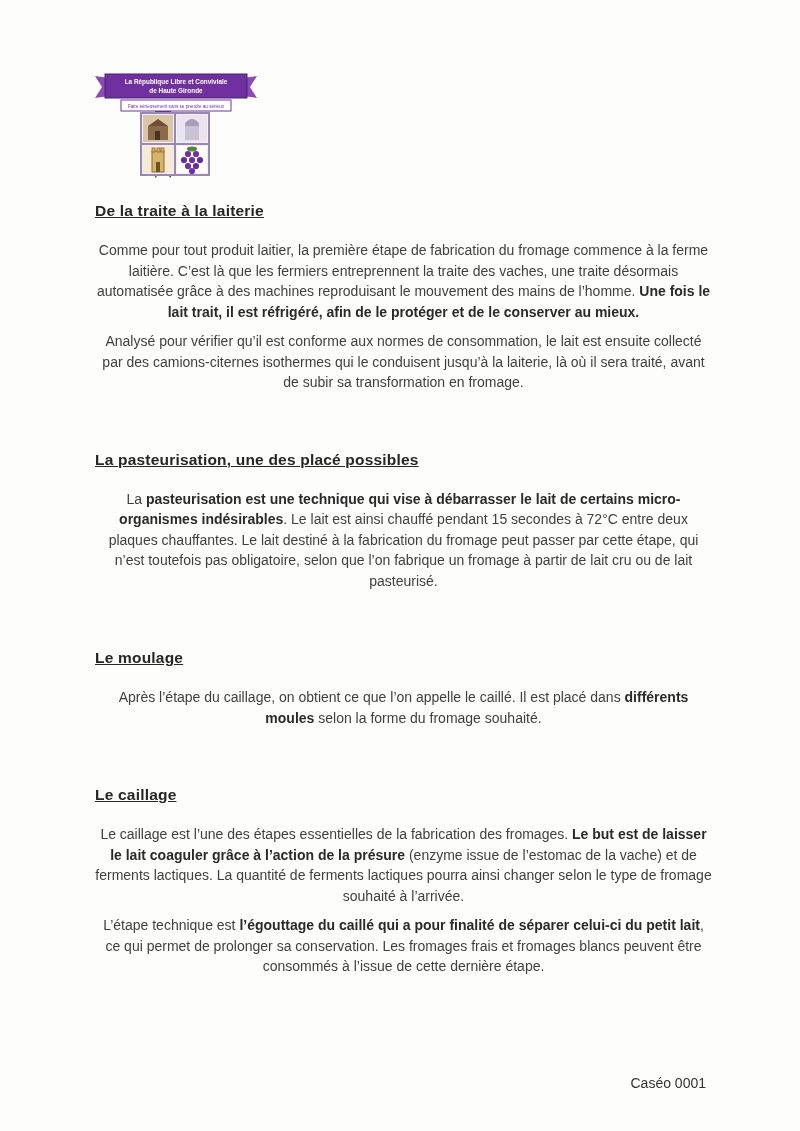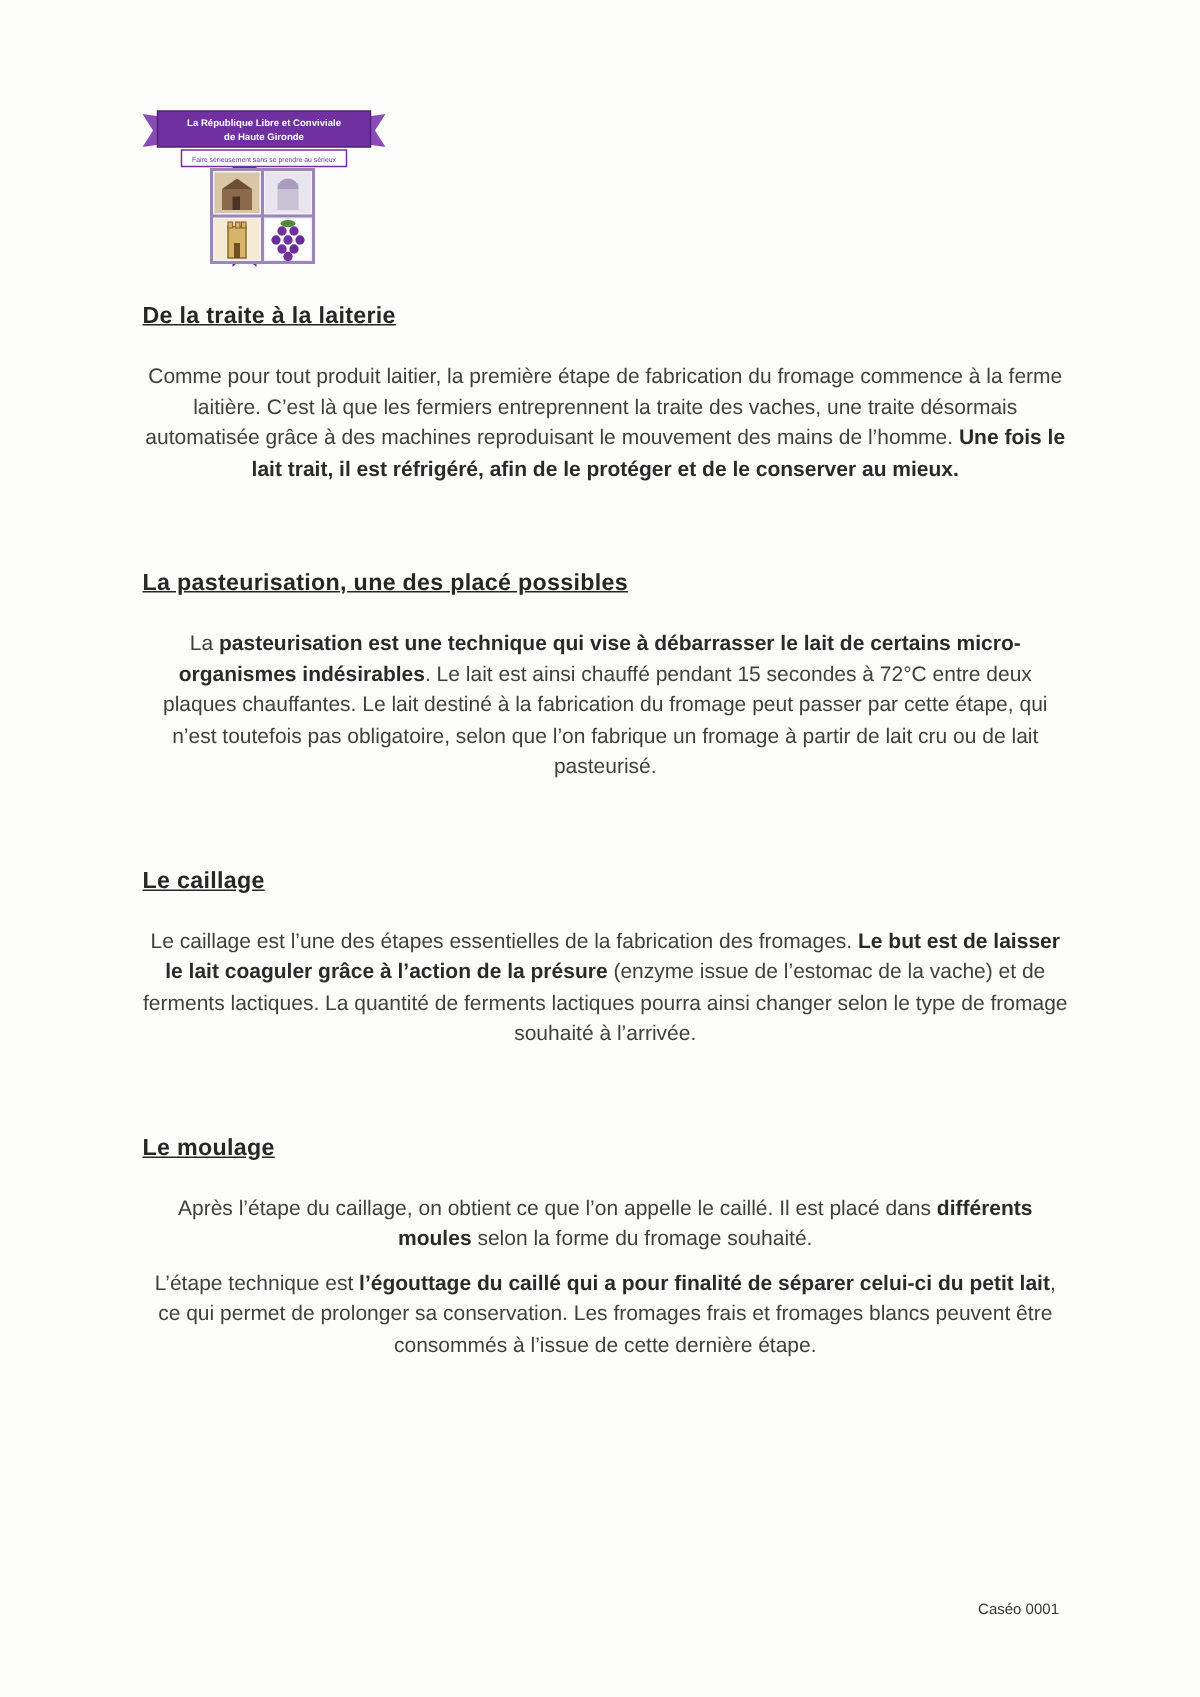--- a/index.html
+++ b/index.html
@@ -46,22 +46,22 @@
     max-width: 617px;
     text-align: center;
   }
   .b {
     font-weight: bold;
     color: #2a2a2a;
   }
   .footer {
     position: absolute;
     right: 94px;
-    bottom: 52px;
-    font-size: 10px;
+    bottom: 40px;
+    font-size: 14px;
     color: #333333;
   }
   svg text { font-family: "Liberation Sans", sans-serif; }
 </style>
 </head>
 <body>
 
 <div class="page">
 
   <div class="logo">
@@ -125,35 +125,36 @@
           <circle cx="101" cy="94" r="3.1" fill="#6a2d98"></circle>
           <circle cx="97" cy="99" r="3.1" fill="#7030a0"></circle>
         </g>
       </g>
     </svg>
   </div>
 
   <section>
     <h2 class="heading first">De la traite à la laiterie</h2>
     <p class="para"><span>Comme pour tout produit laitier, la première étape de fabrication du fromage  commence à la ferme laitière. C’est là que les fermiers entreprennent la traite des vaches, une traite désormais automatisée grâce à des machines reproduisant le mouvement des mains de l’homme. </span><span class="b">Une fois le lait trait, il est réfrigéré, afin de le protéger et de le conserver au mieux.</span></p>
+    <p class="para"><span>Analysé pour vérifier qu’il est conforme aux normes de consommation, le lait est ensuite collecté par des camions-citernes isothermes qui le conduisent jusqu’à la laiterie, là où il sera traité, avant de subir sa transformation en fromage.</span></p>
   </section>
 
   <section>
     <h2 class="heading">La pasteurisation, une des placé possibles</h2>
     <p class="para"><span>La </span><span class="b">pasteurisation est une technique qui vise à débarrasser le lait de certains micro-organismes indésirables</span><span>. Le lait est ainsi chauffé pendant 15 secondes à 72°C entre deux plaques chauffantes. Le lait destiné à la fabrication du fromage peut passer par cette étape, qui n’est toutefois pas obligatoire, selon que l’on fabrique un fromage à partir de lait cru ou de lait pasteurisé.</span></p>
   </section>
 
   <section>
-    <h2 class="heading">Le caillage</h2>
-    <p class="para"><span>Le caillage est l’une des étapes essentielles de la fabrication des fromages. </span><span class="b">Le but est de laisser le lait coaguler grâce à l’action de la présure</span><span> (enzyme issue de l’estomac de la vache) et de ferments lactiques. La quantité de ferments lactiques pourra ainsi changer selon le type de fromage souhaité à l’arrivée.</span></p>
+    <h2 class="heading">Le moulage</h2>
+    <p class="para"><span>Après l’étape du caillage, on obtient ce que l’on appelle le caillé. Il est placé dans </span><span class="b">différents moules</span><span> selon la forme du fromage souhaité.</span></p>
   </section>
 
   <section>
-    <h2 class="heading">Le moulage</h2>
-    <p class="para"><span>Après l’étape du caillage, on obtient ce que l’on appelle le caillé. Il est placé dans </span><span class="b">différents moules</span><span> selon la forme du fromage souhaité.</span></p>
+    <h2 class="heading">Le caillage</h2>
+    <p class="para"><span>Le caillage est l’une des étapes essentielles de la fabrication des fromages. </span><span class="b">Le but est de laisser le lait coaguler grâce à l’action de la présure</span><span> (enzyme issue de l’estomac de la vache) et de ferments lactiques. La quantité de ferments lactiques pourra ainsi changer selon le type de fromage souhaité à l’arrivée.</span></p>
   </section>
 
   <section>
     <p class="para"><span>L’étape technique est </span><span class="b">l’égouttage du caillé qui a pour finalité de séparer celui-ci du petit lait</span><span>, ce qui permet de prolonger sa conservation. Les fromages frais et fromages blancs peuvent être consommés à l’issue de cette dernière étape.</span></p>
   </section>
 
   <div class="footer">Caséo 0001</div>
 
 </div>
 

